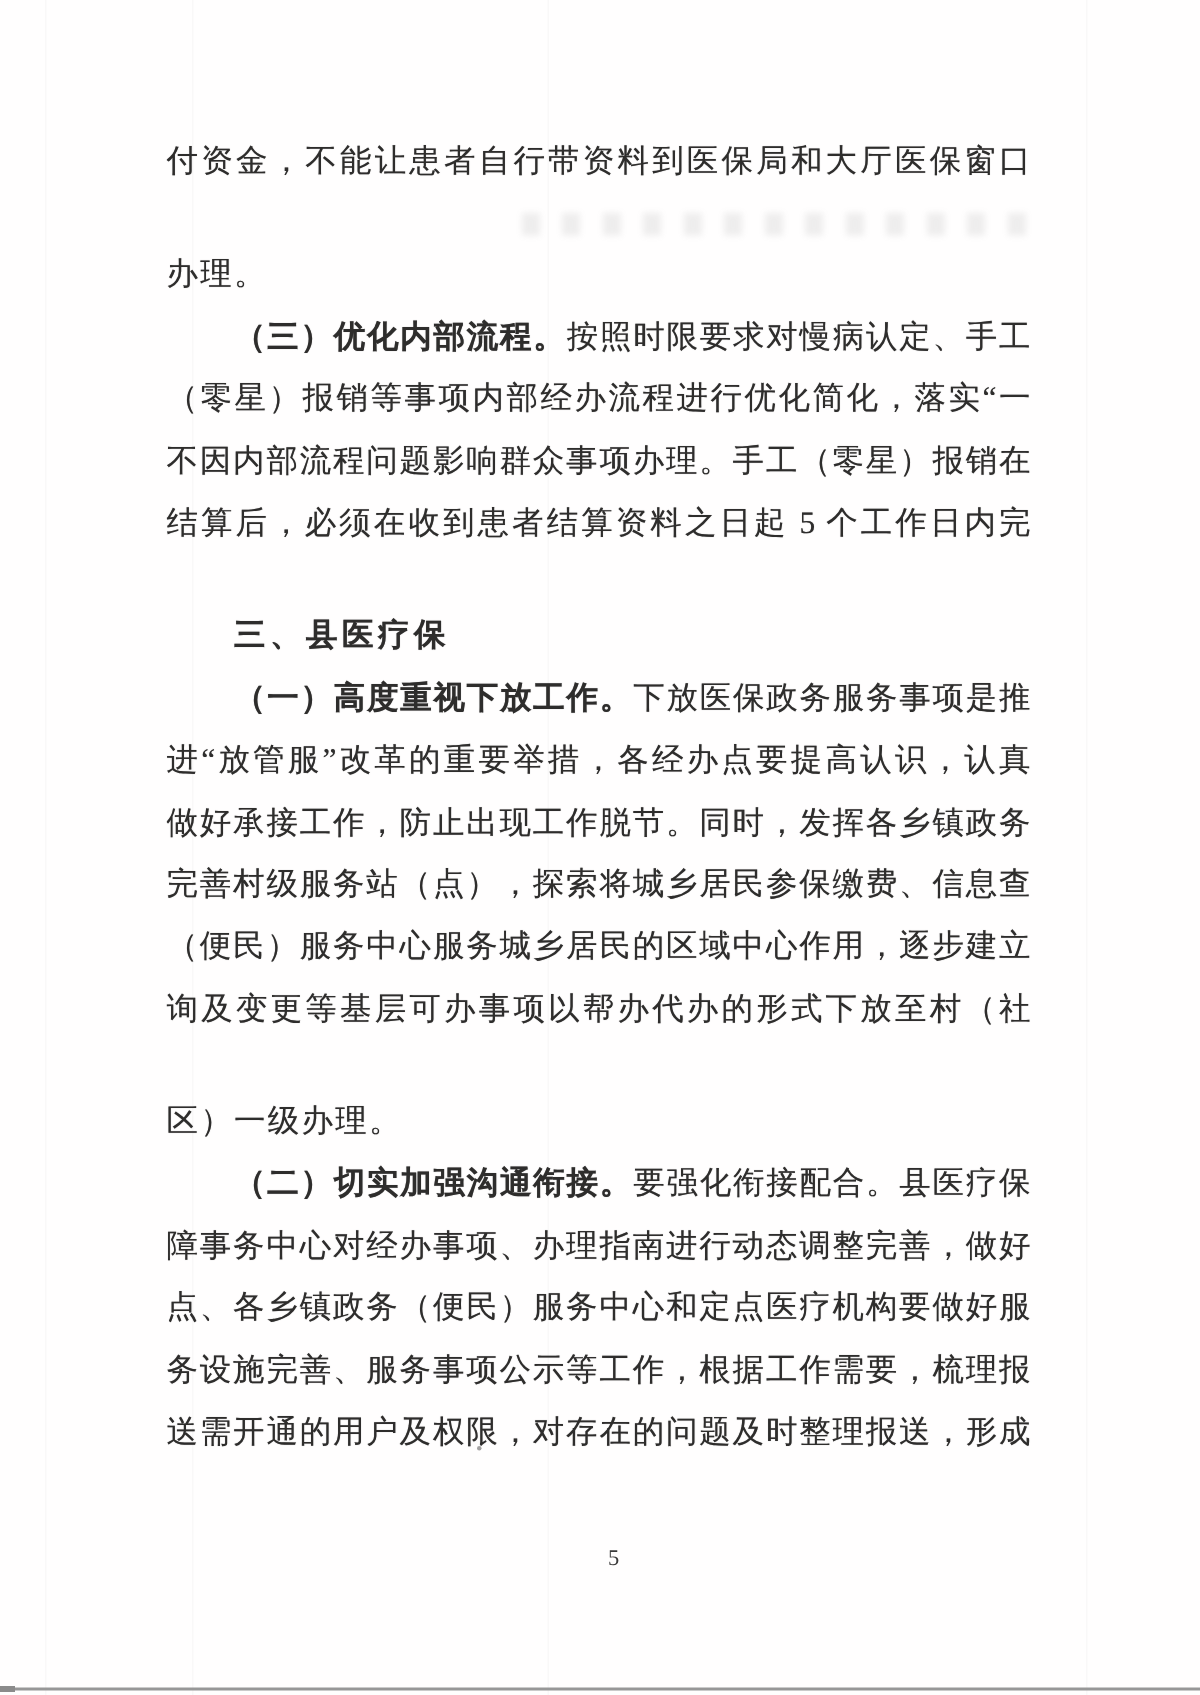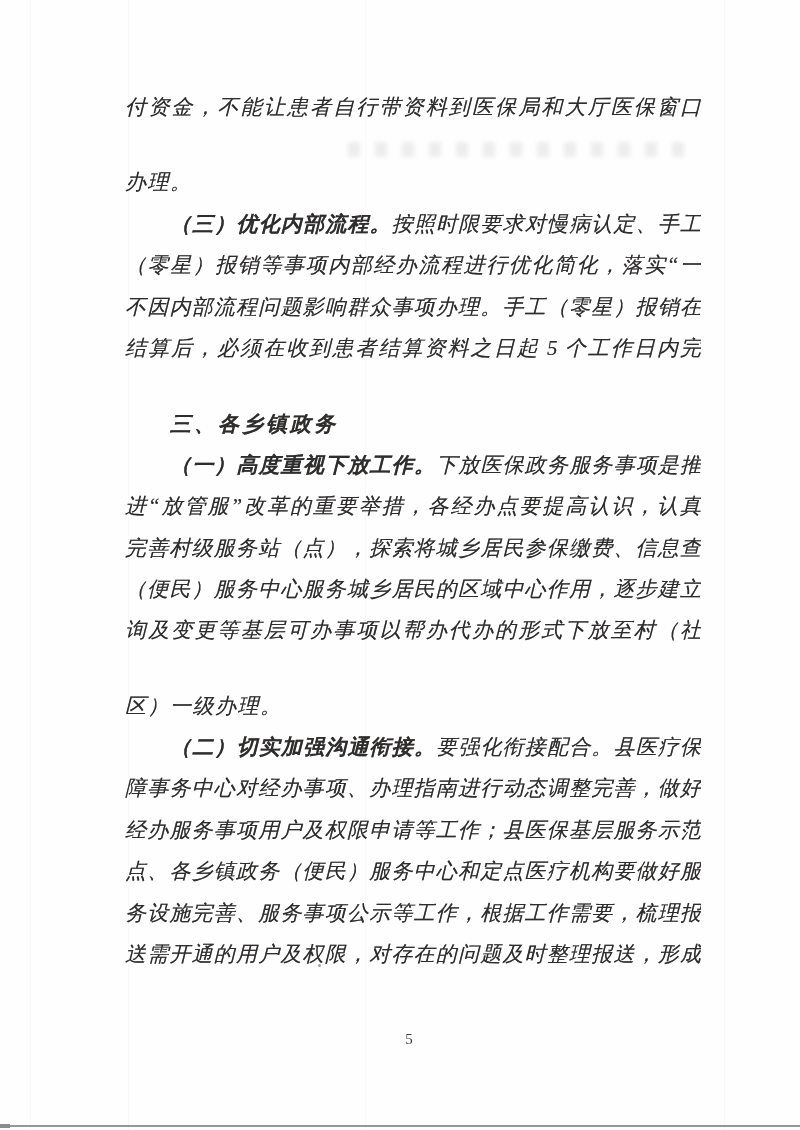--- a/index.html
+++ b/index.html
@@ -18,23 +18,22 @@
     position:absolute;left:348px;top:142px;width:345px;height:15px;
     background:repeating-linear-gradient(90deg,#8a8a8a 0 12px,transparent 12px 27px);
     opacity:.14;filter:blur(2px);
   }
   .speck{position:absolute;left:318px;top:964px;width:3px;height:3px;border-radius:50%;background:rgba(50,50,50,.45);}
   
   .scan-edge{position:absolute;left:0;right:0;bottom:3px;height:2px;background:#979797;}
   .scan-edge-corner{position:absolute;left:0;bottom:2px;width:10px;height:4px;background:#8b8b8b;}
 
   .text-block{
-    position:absolute;left:125px;top:87px;width:576px;
+    position:absolute;left:111px;top:87px;width:576px;
     color:#2e2d2c;
-    font-style:italic;
   }
   .line{
     height:41.4px;line-height:41.4px;
     font-size:21px;
     overflow:hidden;
     white-space:normal;
     text-shadow:0 0 .5px rgba(40,40,40,.55);
   }
   .line.j{text-align:justify;text-align-last:justify;}
   .line.l{text-align:left;text-align-last:left;letter-spacing:1.5px;margin-top:34px;}
@@ -62,30 +61,30 @@
   <div class="ghost"></div>
   <div class="speck"></div>
 
   <div class="text-block">
       <div class="line j"><span class="">付资金，不能让患者自行带资料到医保局和大厅医保窗口</span></div>
       <div class="line l"><span class="">办理。</span></div>
       <div class="line j ind"><span class="b">（三）优化内部流程。</span><span class="">按照时限要求对慢病认定、手工</span></div>
       <div class="line j"><span class="">（零星）报销等事项内部经办流程进行优化简化，落实“一</span></div>
       <div class="line j"><span class="">不因内部流程问题影响群众事项办理。手工（零星）报销在</span></div>
       <div class="line j"><span class="">结算后，必须在收到患者结算资料之日起 5 个工作日内完</span></div>
-      <div class="line l ind"><span class="b h">三、各乡镇政务</span></div>
+      <div class="line l ind"><span class="b h">三、县医疗保</span></div>
       <div class="line j ind"><span class="b">（一）高度重视下放工作。</span><span class="">下放医保政务服务事项是推</span></div>
       <div class="line j"><span class="">进“放管服”改革的重要举措，各经办点要提高认识，认真</span></div>
+      <div class="line j"><span class="">做好承接工作，防止出现工作脱节。同时，发挥各乡镇政务</span></div>
       <div class="line j"><span class="">完善村级服务站（点），探索将城乡居民参保缴费、信息查</span></div>
       <div class="line j"><span class="">（便民）服务中心服务城乡居民的区域中心作用，逐步建立</span></div>
       <div class="line j"><span class="">询及变更等基层可办事项以帮办代办的形式下放至村（社</span></div>
       <div class="line l"><span class="">区）一级办理。</span></div>
       <div class="line j ind"><span class="b">（二）切实加强沟通衔接。</span><span class="">要强化衔接配合。县医疗保</span></div>
       <div class="line j"><span class="">障事务中心对经办事项、办理指南进行动态调整完善，做好</span></div>
-      <div class="line j"><span class="">经办服务事项用户及权限申请等工作；县医保基层服务示范</span></div>
       <div class="line j"><span class="">点、各乡镇政务（便民）服务中心和定点医疗机构要做好服</span></div>
       <div class="line j"><span class="">务设施完善、服务事项公示等工作，根据工作需要，梳理报</span></div>
       <div class="line j"><span class="">送需开通的用户及权限，对存在的问题及时整理报送，形成</span></div>
     </div>
 
   <div class="page-number">5</div>
 
   <div class="scan-edge"></div>
   <div class="scan-edge-corner"></div>
 </div>

